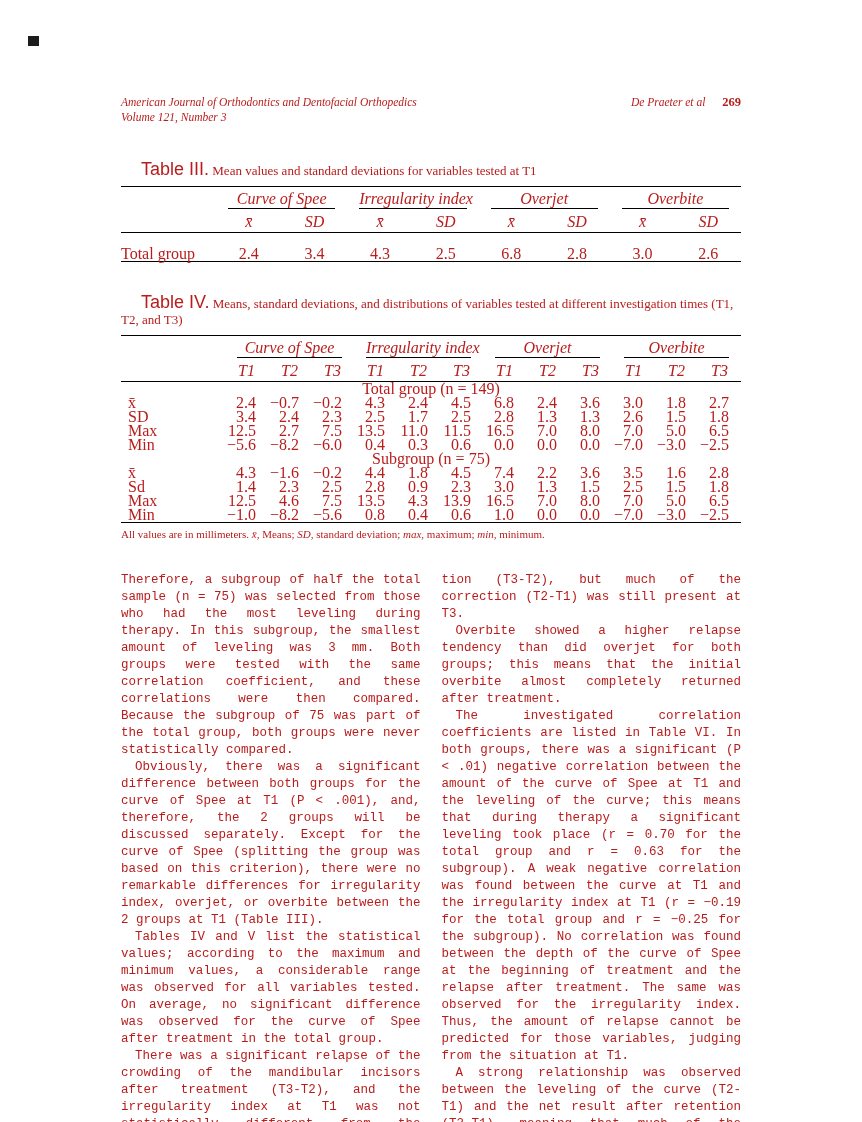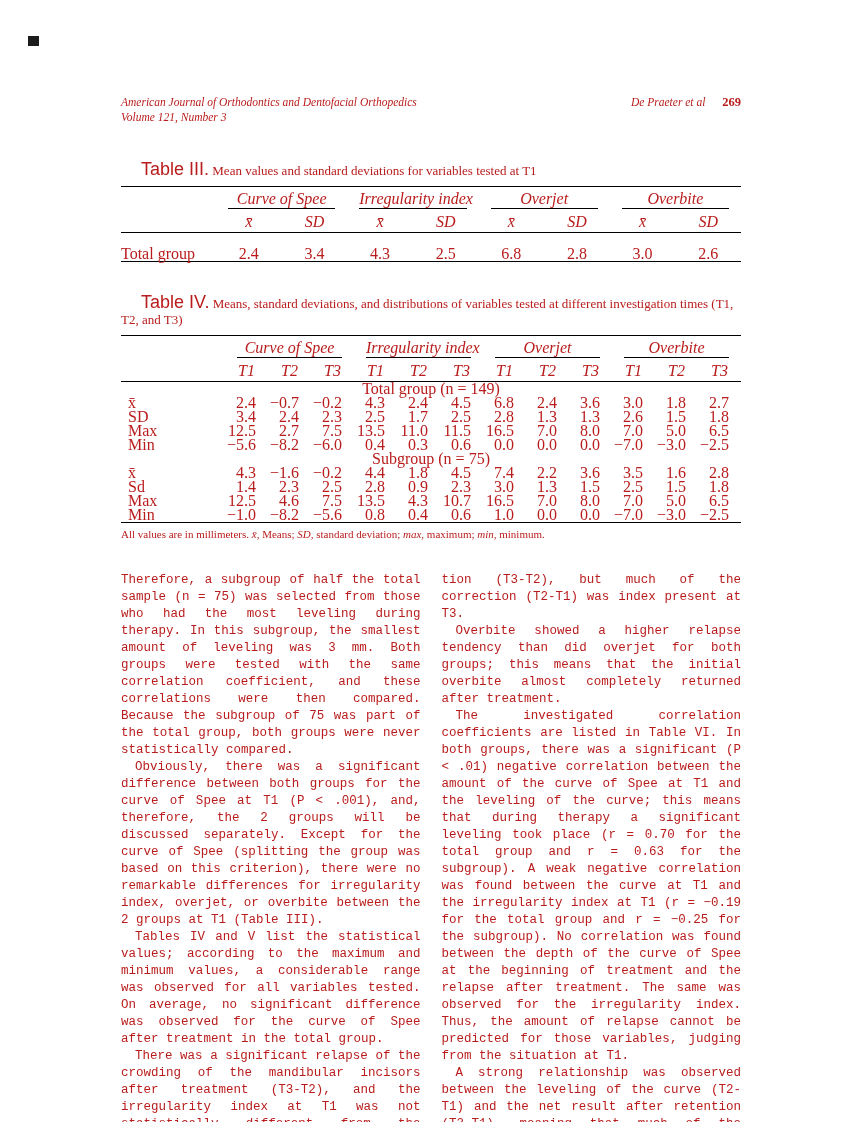--- a/index.html
+++ b/index.html
@@ -278,21 +278,21 @@
               <td class="val">1.5</td>
               <td class="val">1.8</td>
             </tr>
             <tr class="datarow">
               <td class="rowlabel">Max</td>
               <td class="val">12.5</td>
               <td class="val">4.6</td>
               <td class="val">7.5</td>
               <td class="val">13.5</td>
               <td class="val">4.3</td>
-              <td class="val">10.7</td>
+              <td class="val">13.9</td>
               <td class="val">16.5</td>
               <td class="val">7.0</td>
               <td class="val">8.0</td>
               <td class="val">7.0</td>
               <td class="val">5.0</td>
               <td class="val">6.5</td>
             </tr>
             <tr class="datarow">
               <td class="rowlabel">Min</td>
               <td class="val">−1.0</td>
@@ -315,21 +315,21 @@
 
     <section class="cols">
       <div class="col">
         <p>Therefore, a subgroup of half the total sample (n = 75) was selected from those who had the most leveling during therapy. In this subgroup, the smallest amount of leveling was 3 mm. Both groups were tested with the same correlation coefficient, and these correlations were then compared. Because the subgroup of 75 was part of the total group, both groups were never statistically compared.</p>
         <p class="indent">Obviously, there was a significant difference between both groups for the curve of Spee at T1 (P &lt; .001), and, therefore, the 2 groups will be discussed separately. Except for the curve of Spee (splitting the group was based on this criterion), there were no remarkable differences for irregularity index, overjet, or overbite between the 2 groups at T1 (Table III).</p>
         <p class="indent">Tables IV and V list the statistical values; according to the maximum and minimum values, a considerable range was observed for all variables tested. On average, no significant difference was observed for the curve of Spee after treatment in the total group.</p>
         <p class="indent">There was a significant relapse of the crowding of the mandibular incisors after treatment (T3-T2), and the irregularity index at T1 was not statistically different from the irregularity index at T3, indicating an almost complete relapse after treatment.</p>
         <p class="indent">A minor relapse of overjet was measured postreten-</p>
       </div>
       <div class="col">
-        <p>tion (T3-T2), but much of the correction (T2-T1) was index present at T3.</p>
+        <p>tion (T3-T2), but much of the correction (T2-T1) was still present at T3.</p>
         <p class="indent">Overbite showed a higher relapse tendency than did overjet for both groups; this means that the initial overbite almost completely returned after treatment.</p>
         <p class="indent">The investigated correlation coefficients are listed in Table VI. In both groups, there was a significant (P &lt; .01) negative correlation between the amount of the curve of Spee at T1 and the leveling of the curve; this means that during therapy a significant leveling took place (r = 0.70 for the total group and r = 0.63 for the subgroup). A weak negative correlation was found between the curve at T1 and the irregularity index at T1 (r = −0.19 for the total group and r = −0.25 for the subgroup). No correlation was found between the depth of the curve of Spee at the beginning of treatment and the relapse after treatment. The same was observed for the irregularity index. Thus, the amount of relapse cannot be predicted for those variables, judging from the situation at T1.</p>
         <p class="indent">A strong relationship was observed between the leveling of the curve (T2-T1) and the net result after retention (T3-T1), meaning that much of the treatment result was still present at T3 (r = 0.73 for the total group and r = 0.67 for the subgroup). This indicates that leveling the curve of Spee is a stable treatment objective (Fig 4).</p>
       </div>
     </section>
 
   </div>
 </div>
 
 </body></html>

